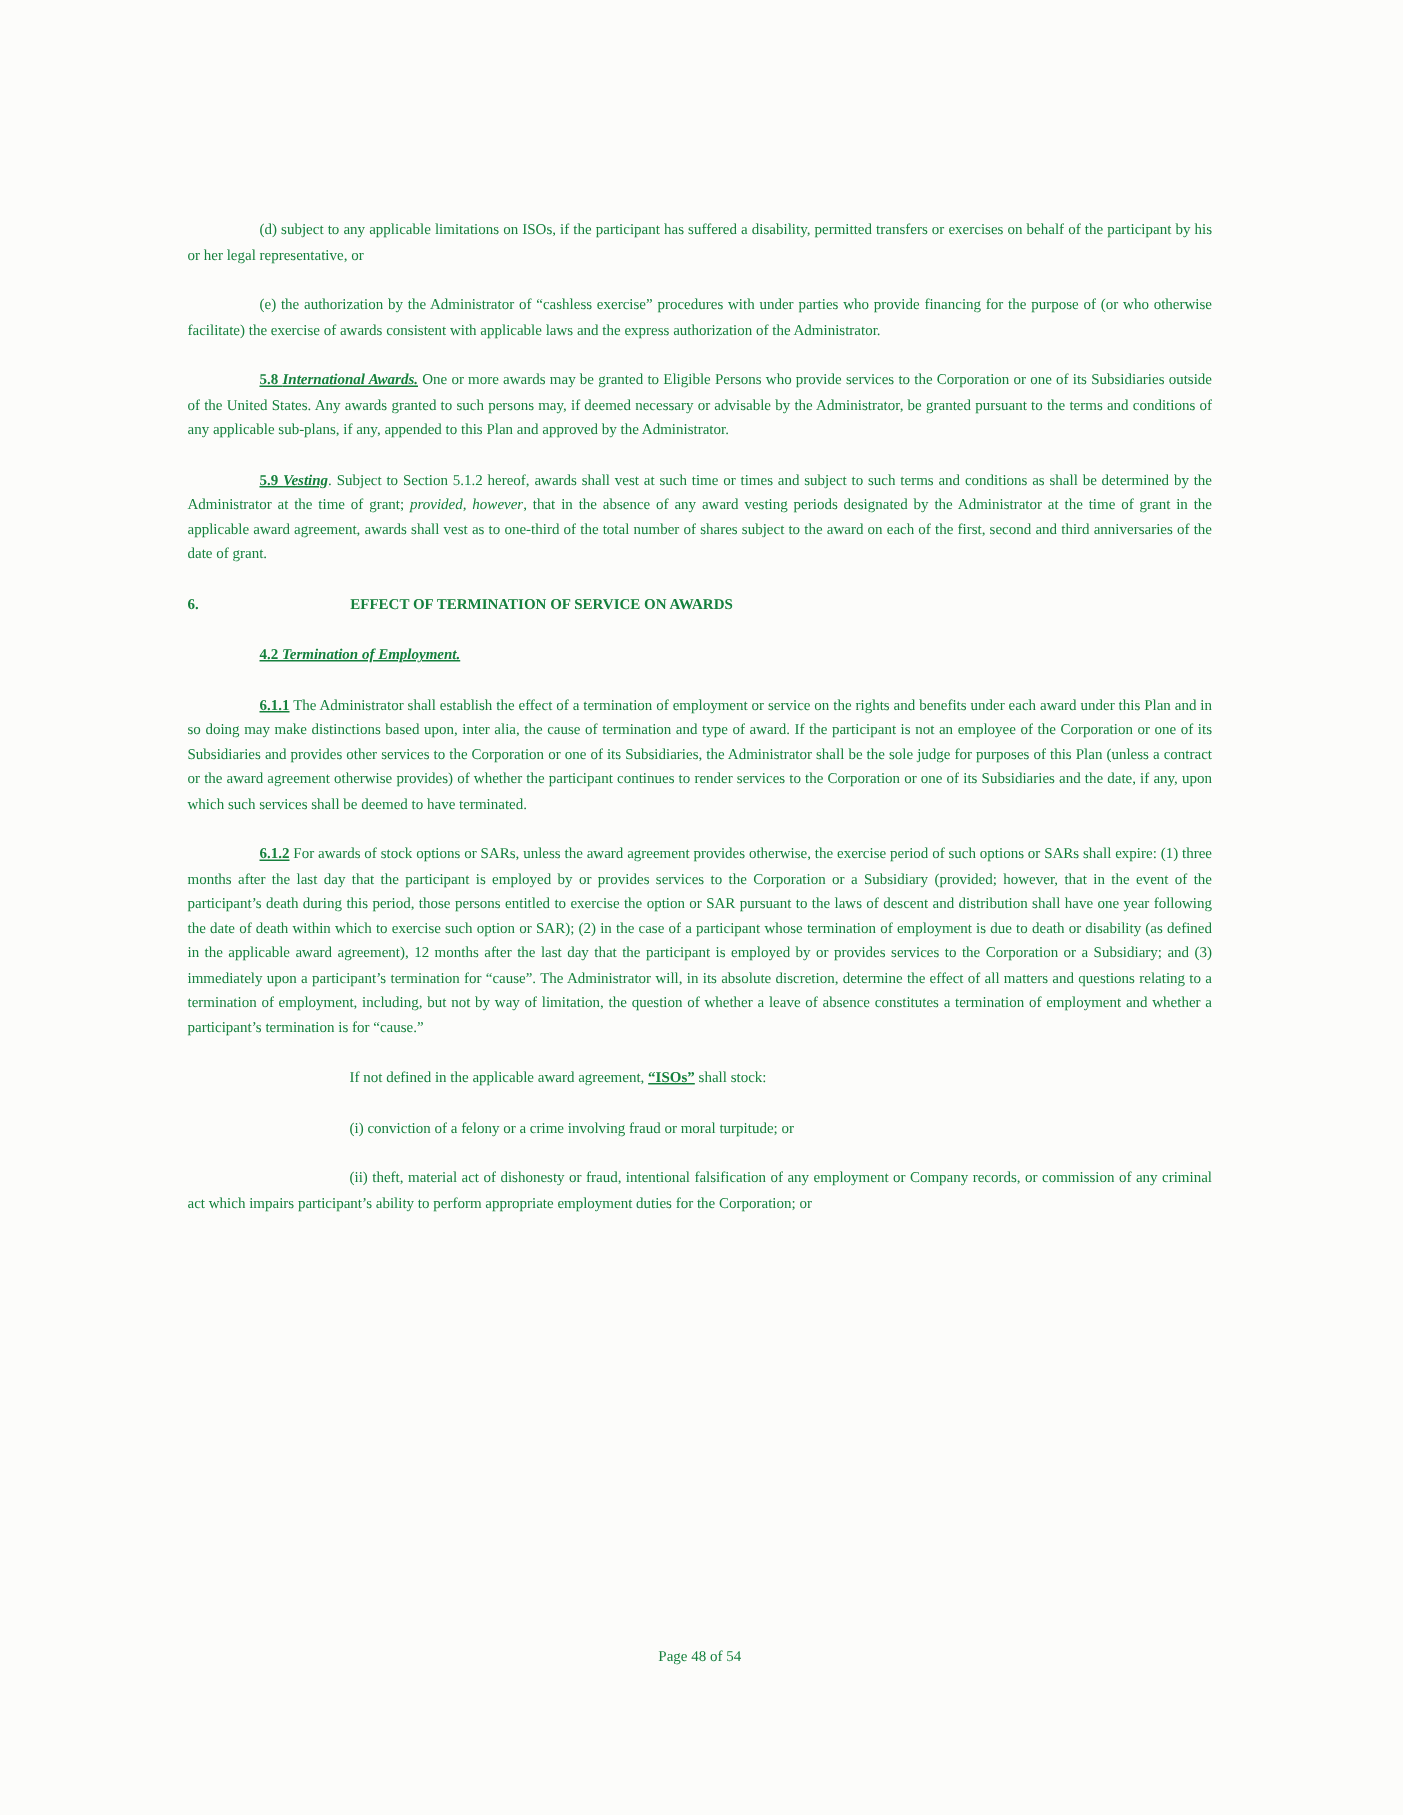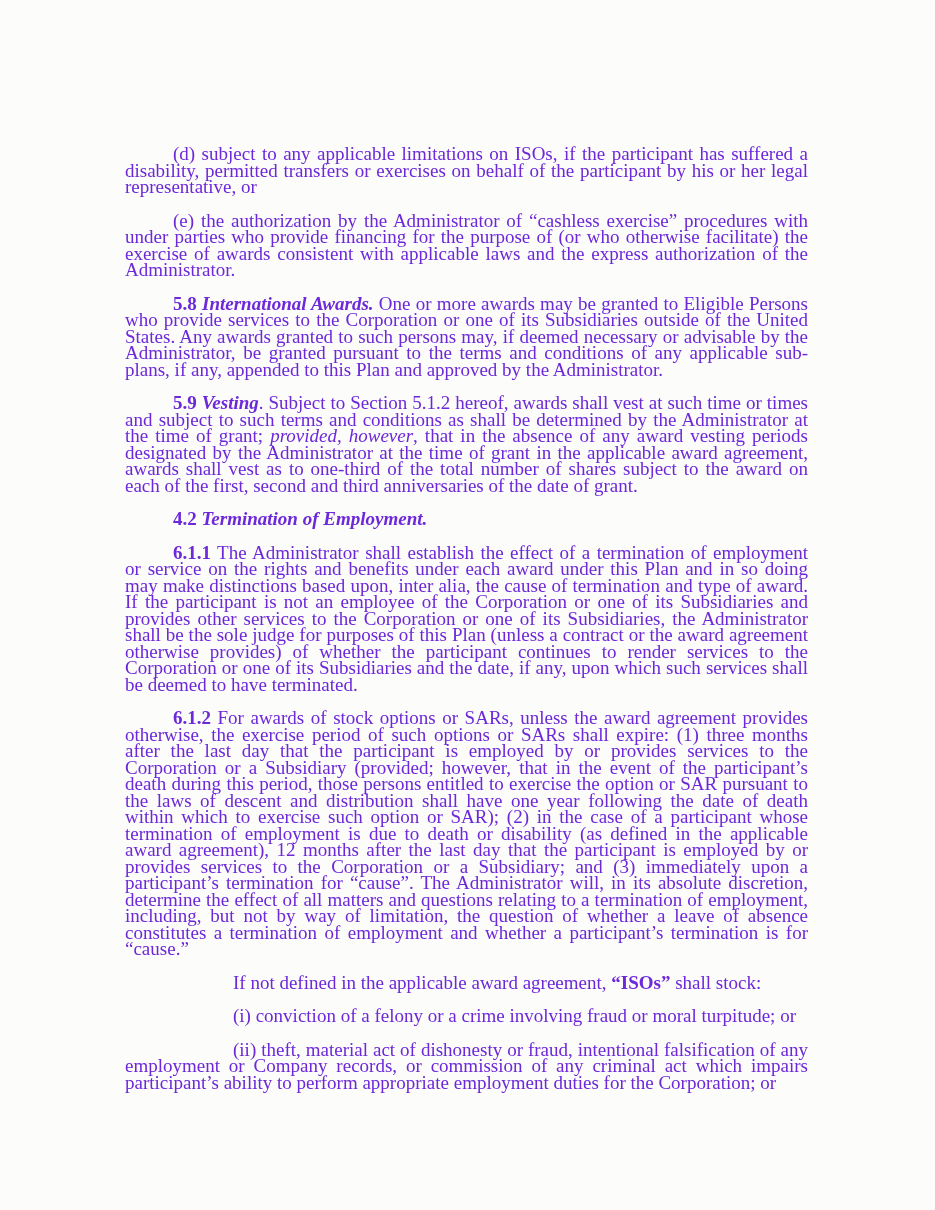--- a/index.html
+++ b/index.html
@@ -7,23 +7,23 @@
     margin: 0;
     padding: 0;
     background: #fcfcfa;
   }
   .page {
     position: relative;
     width: 935px;
     height: 1210px;
     box-sizing: border-box;
     background: #fcfcfa;
-    color: #6d28d9;
+    color: #15803d;
     font-family: "Liberation Serif", "DejaVu Serif", serif;
-    font-size: 19px;
+    font-size: 10px;
     line-height: 16.5px;
     overflow: hidden;
   }
   .doc-body {
     position: absolute;
     top: 146px;
     left: 125px;
     width: 683px;
   }
   .doc-body p {
@@ -37,40 +37,42 @@
     text-indent: 108px;
     text-align: justify;
   }
   .p-sub {
     text-indent: 48px;
   }
   .p-heading {
     text-indent: 0;
     font-weight: bold;
   }
-  .b { font-weight: bold; }
+  .b { font-weight: bold; text-decoration: underline; }
   .i { font-style: italic; }
   .tab { margin-left: 101px; }
   .footer {
     position: absolute;
     top: 1097px;
     left: 125px;
     width: 683px;
     text-align: center;
   }
 </style>
 </head>
 <body>
 
 <div class="page">
   <div class="doc-body">
       <p class="p-body"><span>(d) subject to any applicable limitations on ISOs, if the participant has suffered a disability, permitted transfers or exercises on behalf of the participant by his or her legal representative, or</span></p>
       <p class="p-body"><span>(e) the authorization by the Administrator of “cashless exercise” procedures with under parties who provide financing for the purpose of (or who otherwise facilitate) the exercise of awards consistent with applicable laws and the express authorization of the Administrator.</span></p>
       <p class="p-body"><span class="b">5.8 </span><span class="b i">International Awards.</span><span> One or more awards may be granted to Eligible Persons who provide services to the Corporation or one of its Subsidiaries outside of the United States. Any awards granted to such persons may, if deemed necessary or advisable by the Administrator, be granted pursuant to the terms and conditions of any applicable sub-plans, if any, appended to this Plan and approved by the Administrator.</span></p>
       <p class="p-body"><span class="b">5.9 </span><span class="b i">Vesting</span><span>. Subject to Section 5.1.2 hereof, awards shall vest at such time or times and subject to such terms and conditions as shall be determined by the Administrator at the time of grant; </span><span class="i">provided, however</span><span>, that in the absence of any award vesting periods designated by the Administrator at the time of grant in the applicable award agreement, awards shall vest as to one-third of the total number of shares subject to the award on each of the first, second and third anniversaries of the date of grant.</span></p>
+      <p class="p-heading"><span>6.</span><span class="tab">EFFECT OF TERMINATION OF SERVICE ON AWARDS</span></p>
       <p class="p-sub"><span class="b">4.2 </span><span class="b i">Termination of Employment.</span></p>
       <p class="p-body"><span class="b">6.1.1</span><span> The Administrator shall establish the effect of a termination of employment or service on the rights and benefits under each award under this Plan and in so doing may make distinctions based upon, inter alia, the cause of termination and type of award. If the participant is not an employee of the Corporation or one of its Subsidiaries and provides other services to the Corporation or one of its Subsidiaries, the Administrator shall be the sole judge for purposes of this Plan (unless a contract or the award agreement otherwise provides) of whether the participant continues to render services to the Corporation or one of its Subsidiaries and the date, if any, upon which such services shall be deemed to have terminated.</span></p>
       <p class="p-body"><span class="b">6.1.2</span><span> For awards of stock options or SARs, unless the award agreement provides otherwise, the exercise period of such options or SARs shall expire: (1) three months after the last day that the participant is employed by or provides services to the Corporation or a Subsidiary (provided; however, that in the event of the participant’s death during this period, those persons entitled to exercise the option or SAR pursuant to the laws of descent and distribution shall have one year following the date of death within which to exercise such option or SAR); (2) in the case of a participant whose termination of employment is due to death or disability (as defined in the applicable award agreement), 12 months after the last day that the participant is employed by or provides services to the Corporation or a Subsidiary; and (3) immediately upon a participant’s termination for “cause”. The Administrator will, in its absolute discretion, determine the effect of all matters and questions relating to a termination of employment, including, but not by way of limitation, the question of whether a leave of absence constitutes a termination of employment and whether a participant’s termination is for “cause.”</span></p>
       <p class="p-deep"><span>If not defined in the applicable award agreement, </span><span class="b">“ISOs”</span><span> shall stock:</span></p>
       <p class="p-deep"><span>(i) conviction of a felony or a crime involving fraud or moral turpitude; or</span></p>
       <p class="p-deep"><span>(ii) theft, material act of dishonesty or fraud, intentional falsification of any employment or Company records, or commission of any criminal act which impairs participant’s ability to perform appropriate employment duties for the Corporation; or</span></p>
     </div>
+  <div class="footer">Page 48 of 54</div>
 </div>
 
 </body></html>

